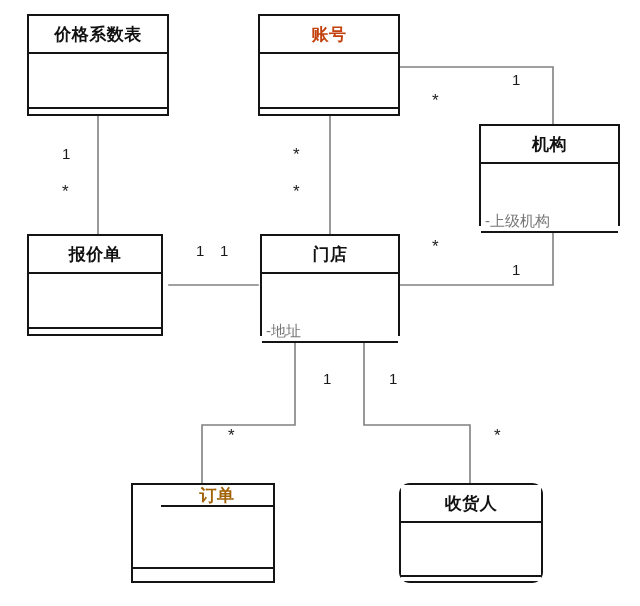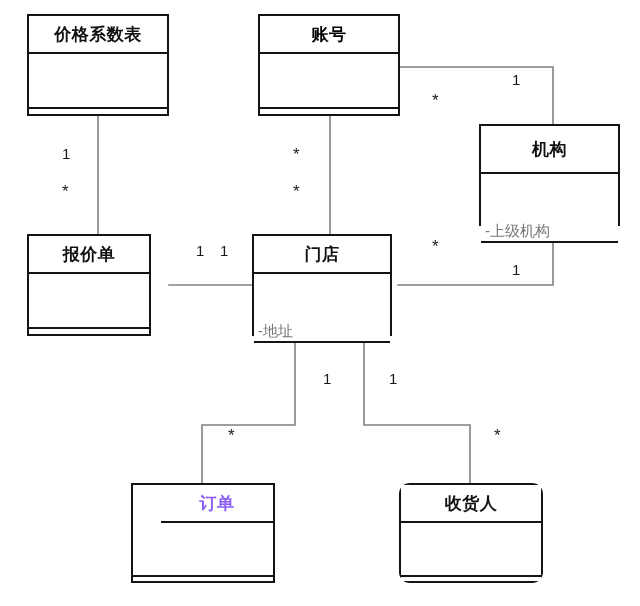--- a/index.html
+++ b/index.html
@@ -102,41 +102,41 @@
       </g>
   </svg>
 
   <div id="classes-layer">
       <div class="uml-class" style="left: 27px; top: 14px; width: 142px; height: 102px; border-color: rgb(20, 20, 20);">
         <div class="uml-name-row" style="height: 38px; border-bottom-color: rgb(20, 20, 20); color: rgb(17, 17, 17);">价格系数表</div>
         <div class="uml-attr-row" style="border-bottom-color: rgb(20, 20, 20); color: rgb(119, 119, 119);"></div>
         <div class="uml-op-row" style="color: rgb(119, 119, 119);"></div>
       </div>
       <div class="uml-class" style="left: 258px; top: 14px; width: 142px; height: 102px; border-color: rgb(20, 20, 20);">
-        <div class="uml-name-row" style="height: 38px; border-bottom-color: rgb(20, 20, 20); color: #000000;">账号</div>
+        <div class="uml-name-row" style="height: 38px; border-bottom-color: rgb(20, 20, 20); color: #c2410c;">账号</div>
         <div class="uml-attr-row" style="border-bottom-color: rgb(20, 20, 20); color: rgb(119, 119, 119);"></div>
         <div class="uml-op-row" style="color: rgb(119, 119, 119);"></div>
       </div>
       <div class="uml-class" style="left: 479px; top: 124px; width: 141px; height: 102px; border-color: rgb(20, 20, 20);">
-        <div class="uml-name-row" style="height: 48px; border-bottom-color: rgb(20, 20, 20); color: rgb(17, 17, 17);">机构</div>
+        <div class="uml-name-row" style="height: 38px; border-bottom-color: rgb(20, 20, 20); color: rgb(17, 17, 17);">机构</div>
         <div class="uml-attr-row" style="border-bottom-color: rgb(20, 20, 20); color: rgb(119, 119, 119);">-上级机构</div>
         <div class="uml-op-row" style="color: rgb(119, 119, 119);"></div>
       </div>
-      <div class="uml-class" style="left: 27px; top: 234px; width: 124px; height: 102px; border-color: rgb(20, 20, 20);">
+      <div class="uml-class" style="left: 27px; top: 234px; width: 136px; height: 102px; border-color: rgb(20, 20, 20);">
         <div class="uml-name-row" style="height: 38px; border-bottom-color: rgb(20, 20, 20); color: rgb(17, 17, 17);">报价单</div>
         <div class="uml-attr-row" style="border-bottom-color: rgb(20, 20, 20); color: rgb(119, 119, 119);"></div>
         <div class="uml-op-row" style="color: rgb(119, 119, 119);"></div>
       </div>
-      <div class="uml-class" style="left: 252px; top: 234px; width: 140px; height: 102px; border-color: rgb(20, 20, 20);">
+      <div class="uml-class" style="left: 260px; top: 234px; width: 140px; height: 102px; border-color: rgb(20, 20, 20);">
         <div class="uml-name-row" style="height: 38px; border-bottom-color: rgb(20, 20, 20); color: rgb(17, 17, 17);">门店</div>
         <div class="uml-attr-row" style="border-bottom-color: rgb(20, 20, 20); color: rgb(119, 119, 119); text-align: right;">-地址</div>
         <div class="uml-op-row" style="color: rgb(119, 119, 119);"></div>
       </div>
       <div class="uml-class" style="left: 131px; top: 483px; width: 144px; height: 100px; border-color: rgb(20, 20, 20);">
-        <div class="uml-name-row" style="height: 38px; border-bottom-color: rgb(20, 20, 20); color: #8b5cf6; margin-left: 28px;">订单</div>
+        <div class="uml-name-row" style="height: 22px; border-bottom-color: rgb(20, 20, 20); color: #a16207; margin-left: 28px;">订单</div>
         <div class="uml-attr-row" style="border-bottom-color: rgb(20, 20, 20); color: rgb(119, 119, 119);"></div>
         <div class="uml-op-row" style="color: rgb(119, 119, 119);"></div>
       </div>
       <div class="uml-class" style="left: 399px; top: 483px; width: 144px; height: 100px; border-color: rgb(20, 20, 20); border-radius: 11px;">
         <div class="uml-name-row" style="height: 38px; border-bottom-color: rgb(20, 20, 20); color: rgb(17, 17, 17);">收货人</div>
         <div class="uml-attr-row" style="border-bottom-color: rgb(20, 20, 20); color: rgb(119, 119, 119);"></div>
         <div class="uml-op-row" style="color: rgb(119, 119, 119);"></div>
       </div>
     </div>
   <div id="labels-layer">

